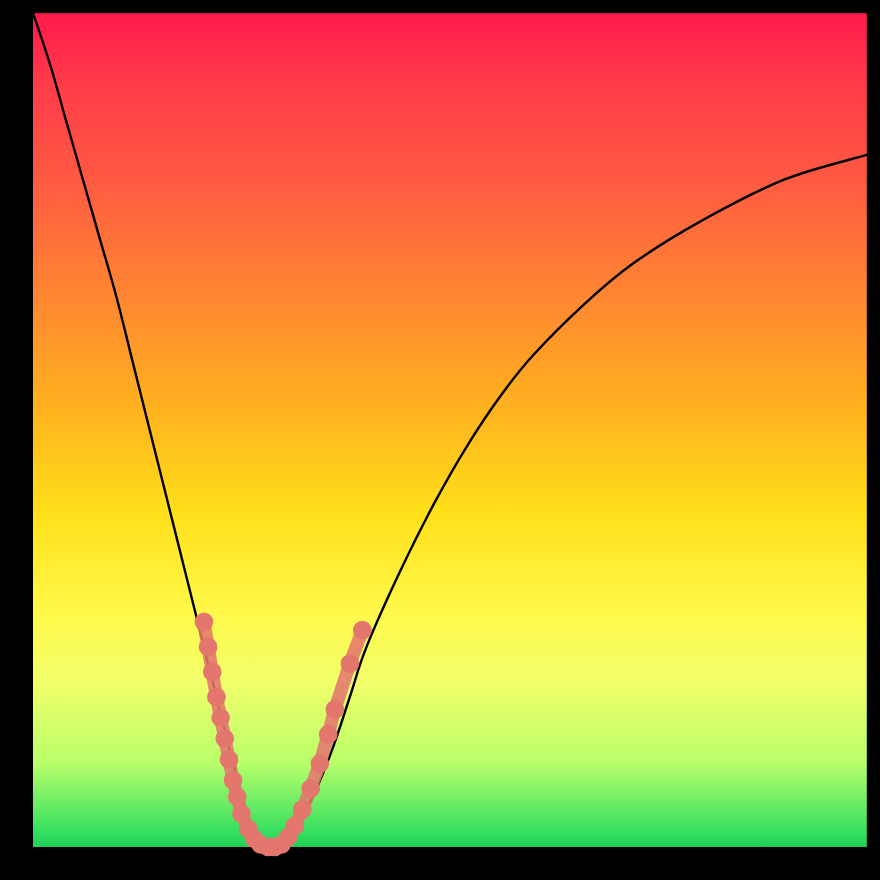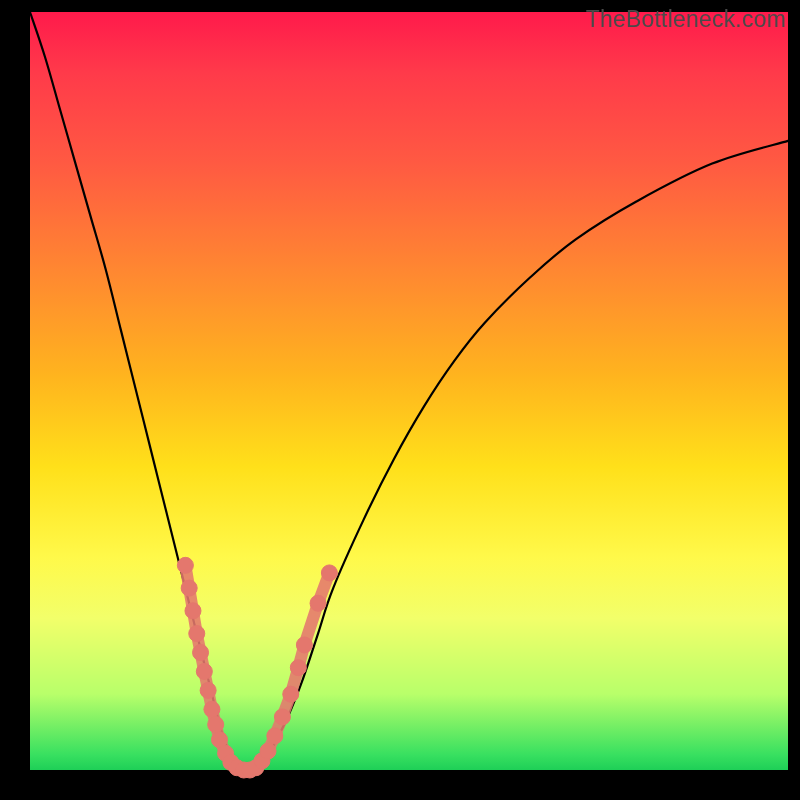--- a/index.html
+++ b/index.html
@@ -89,15 +89,14 @@
           <circle cx="252.41399999999996" cy="704.94" r="8" fill="#e4776d" stroke="#e4776d"></circle>
           <circle cx="260.75199999999995" cy="682.2" r="8" fill="#e4776d" stroke="#e4776d"></circle>
           <circle cx="268.332" cy="655.67" r="8" fill="#e4776d" stroke="#e4776d"></circle>
           <circle cx="274.396" cy="632.93" r="8" fill="#e4776d" stroke="#e4776d"></circle>
           <circle cx="288.04" cy="591.24" r="8" fill="#e4776d" stroke="#e4776d"></circle>
           <circle cx="299.41" cy="560.92" r="8" fill="#e4776d" stroke="#e4776d"></circle>
         </g>
     </svg>
   </div>
 
-  <div class="watermark">TheBottleneck.com</div>
 
 </div>
 
 </body></html>

